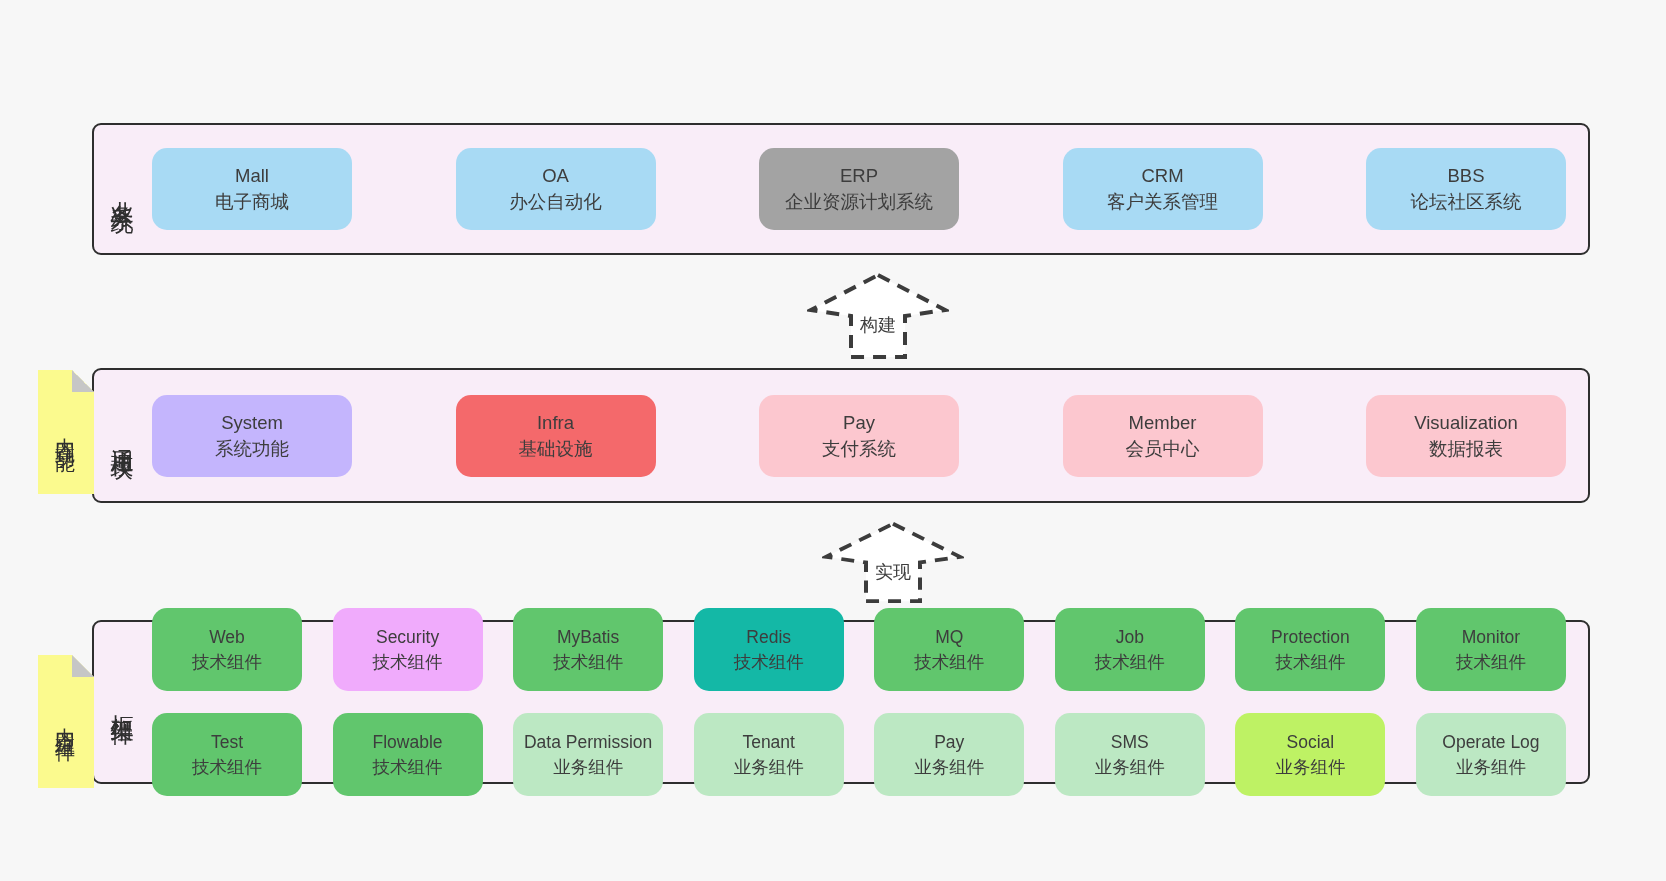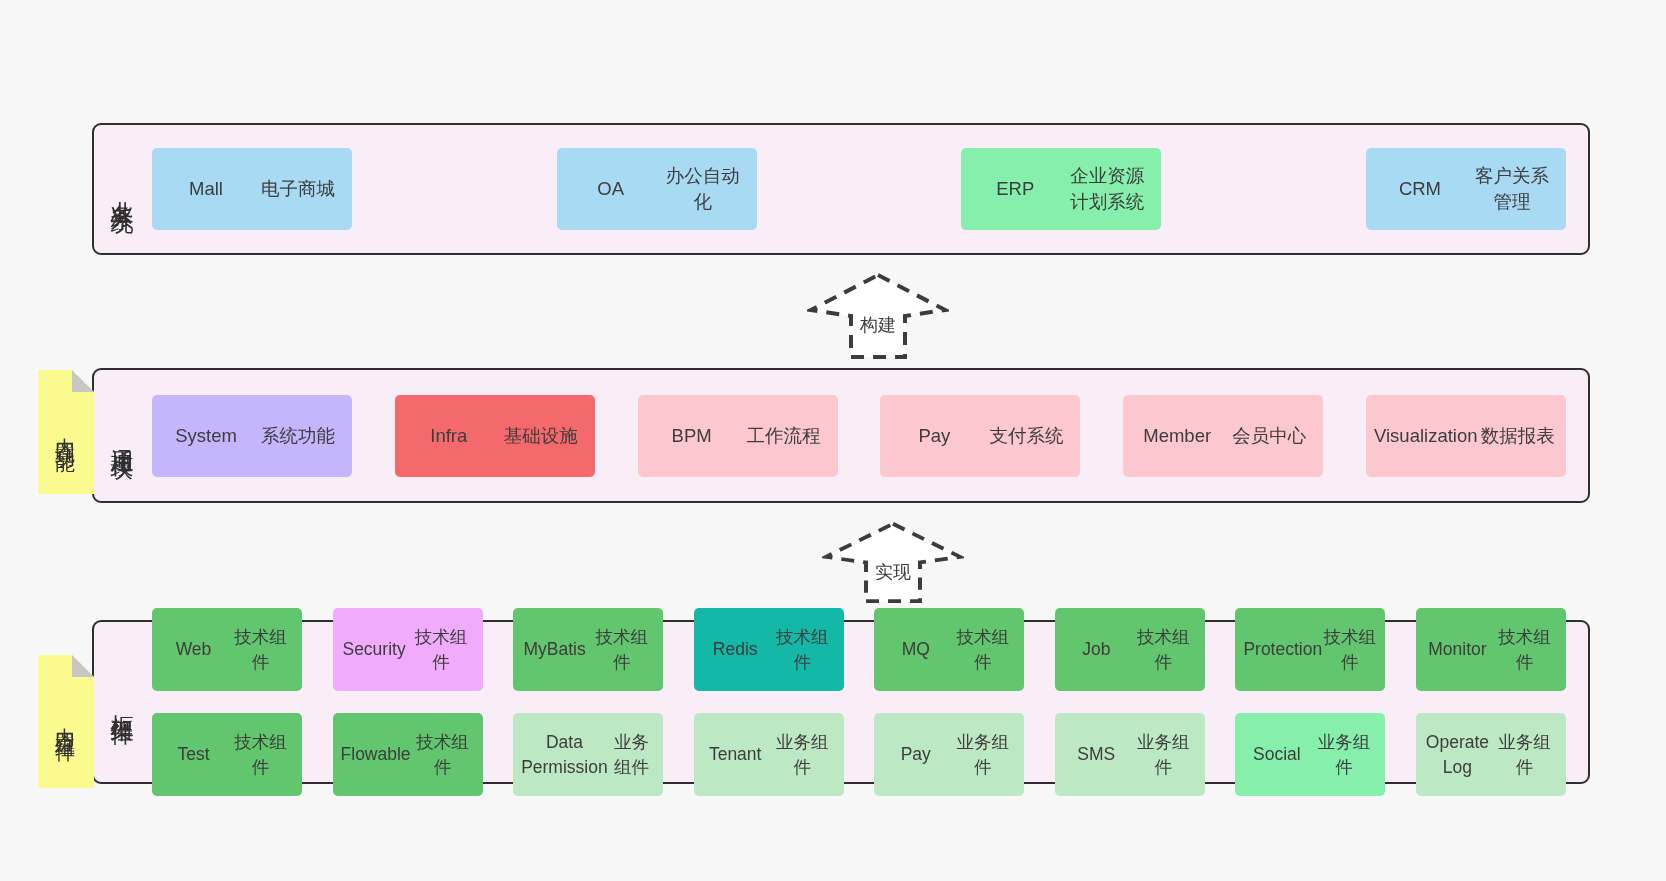--- a/index.html
+++ b/index.html
@@ -24,22 +24,22 @@
     writing-mode:vertical-rl; text-orientation:upright;
     font-size:23px; letter-spacing:3px; color:#2f2f2f;
   }
   .rows {
     flex:1; display:flex; flex-direction:column; justify-content:center;
     gap:22px; padding-right:22px; min-width:0;
   }
   .box-row { display:flex; justify-content:space-between; }
   
   .box {
-    box-sizing:border-box; border-radius:5px;
-    display:flex; align-items:center; justify-content:center;
+    box-sizing:border-box; border-radius:15px;
+    display:flex; flex-direction:column; align-items:center; justify-content:center;
     text-align:center; padding:16px 8px; line-height:1.38;
   }
   .boxes--wide   .box { width:200px; height:82px; font-size:18.5px; }
   .boxes--narrow .box { width:150px; height:83px; font-size:17.5px; }
   .box-title, .box-subtitle { width:100%; }
   
   .sticky {
     position:absolute; left:38px; width:56px; z-index:3;
     background:#fbfa8e;
     display:flex; align-items:center; justify-content:center;
@@ -74,27 +74,31 @@
     <div class="rows boxes--wide">
         <div class="box-row">
           <div class="box" style="background: rgb(168, 218, 244);">
             <div class="box-title">Mall</div>
             <div class="box-subtitle">电子商城</div>
           </div>
           <div class="box" style="background: rgb(168, 218, 244);">
             <div class="box-title">OA</div>
             <div class="box-subtitle">办公自动化</div>
           </div>
-          <div class="box" style="background: #86efac;">
+          <div class="box" style="background: #a3a3a3;">
             <div class="box-title">ERP</div>
             <div class="box-subtitle">企业资源计划系统</div>
           </div>
           <div class="box" style="background: rgb(168, 218, 244);">
             <div class="box-title">CRM</div>
             <div class="box-subtitle">客户关系管理</div>
+          </div>
+          <div class="box" style="background: rgb(168, 218, 244);">
+            <div class="box-title">BBS</div>
+            <div class="box-subtitle">论坛社区系统</div>
           </div>
         </div>
       </div>
   </div>
 
   <div class="arrow arrow--build">
     <svg viewBox="0 0 142 90" preserveAspectRatio="none">
       <path d="M71 4 L138 39 L98 45 L98 86 L44 86 L44 45 L4 39 Z" fill="#ffffff" stroke="#3c3c3c" stroke-width="4" stroke-dasharray="13 9"></path>
     </svg>
     <span class="arrow-label">构建</span>
@@ -106,24 +110,20 @@
         <div class="box-row">
           <div class="box" style="background: #c4b5fd;">
             <div class="box-title">System</div>
             <div class="box-subtitle">系统功能</div>
           </div>
           <div class="box" style="background: rgb(244, 105, 107);">
             <div class="box-title">Infra</div>
             <div class="box-subtitle">基础设施</div>
           </div>
           <div class="box" style="background: rgb(252, 199, 207);">
-            <div class="box-title">BPM</div>
-            <div class="box-subtitle">工作流程</div>
-          </div>
-          <div class="box" style="background: rgb(252, 199, 207);">
             <div class="box-title">Pay</div>
             <div class="box-subtitle">支付系统</div>
           </div>
           <div class="box" style="background: rgb(252, 199, 207);">
             <div class="box-title">Member</div>
             <div class="box-subtitle">会员中心</div>
           </div>
           <div class="box" style="background: rgb(252, 199, 207);">
             <div class="box-title">Visualization</div>
             <div class="box-subtitle">数据报表</div>
@@ -195,21 +195,21 @@
             <div class="box-subtitle">业务组件</div>
           </div>
           <div class="box" style="background: rgb(188, 232, 195);">
             <div class="box-title">Pay</div>
             <div class="box-subtitle">业务组件</div>
           </div>
           <div class="box" style="background: rgb(188, 232, 195);">
             <div class="box-title">SMS</div>
             <div class="box-subtitle">业务组件</div>
           </div>
-          <div class="box" style="background: #86efac;">
+          <div class="box" style="background: #bef264;">
             <div class="box-title">Social</div>
             <div class="box-subtitle">业务组件</div>
           </div>
           <div class="box" style="background: rgb(188, 232, 195);">
             <div class="box-title">Operate Log</div>
             <div class="box-subtitle">业务组件</div>
           </div>
         </div>
       </div>
   </div>

